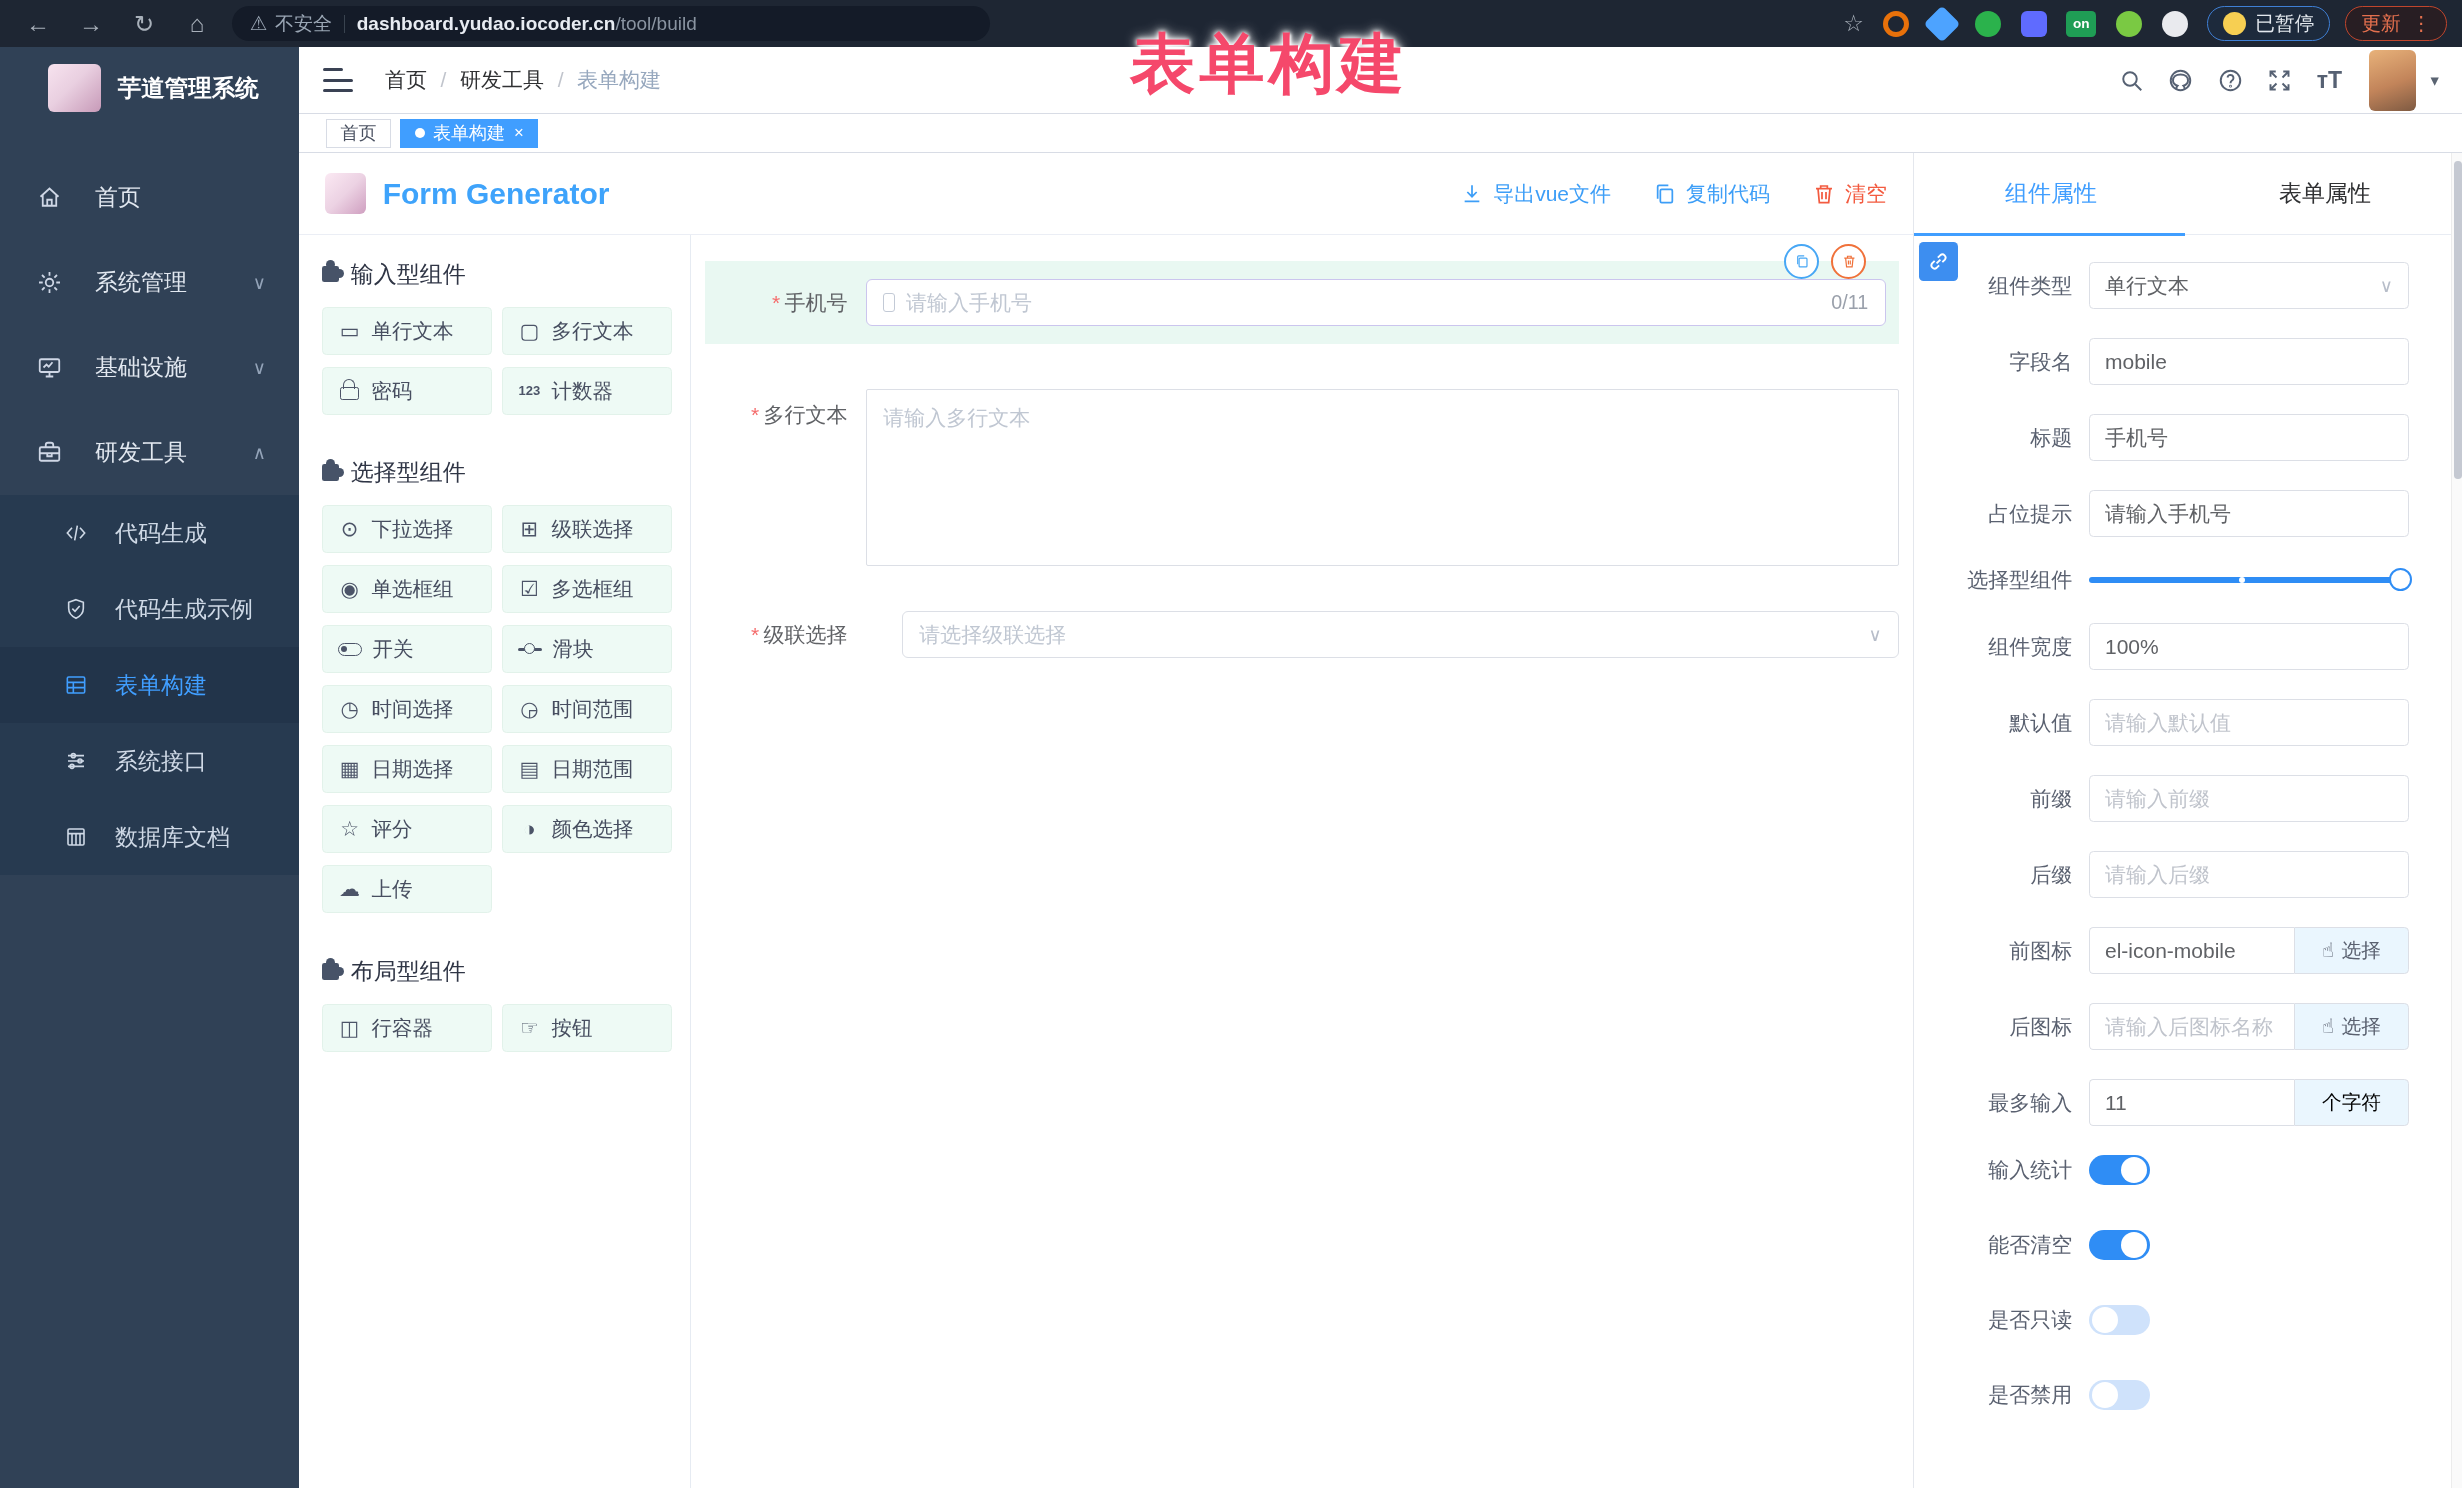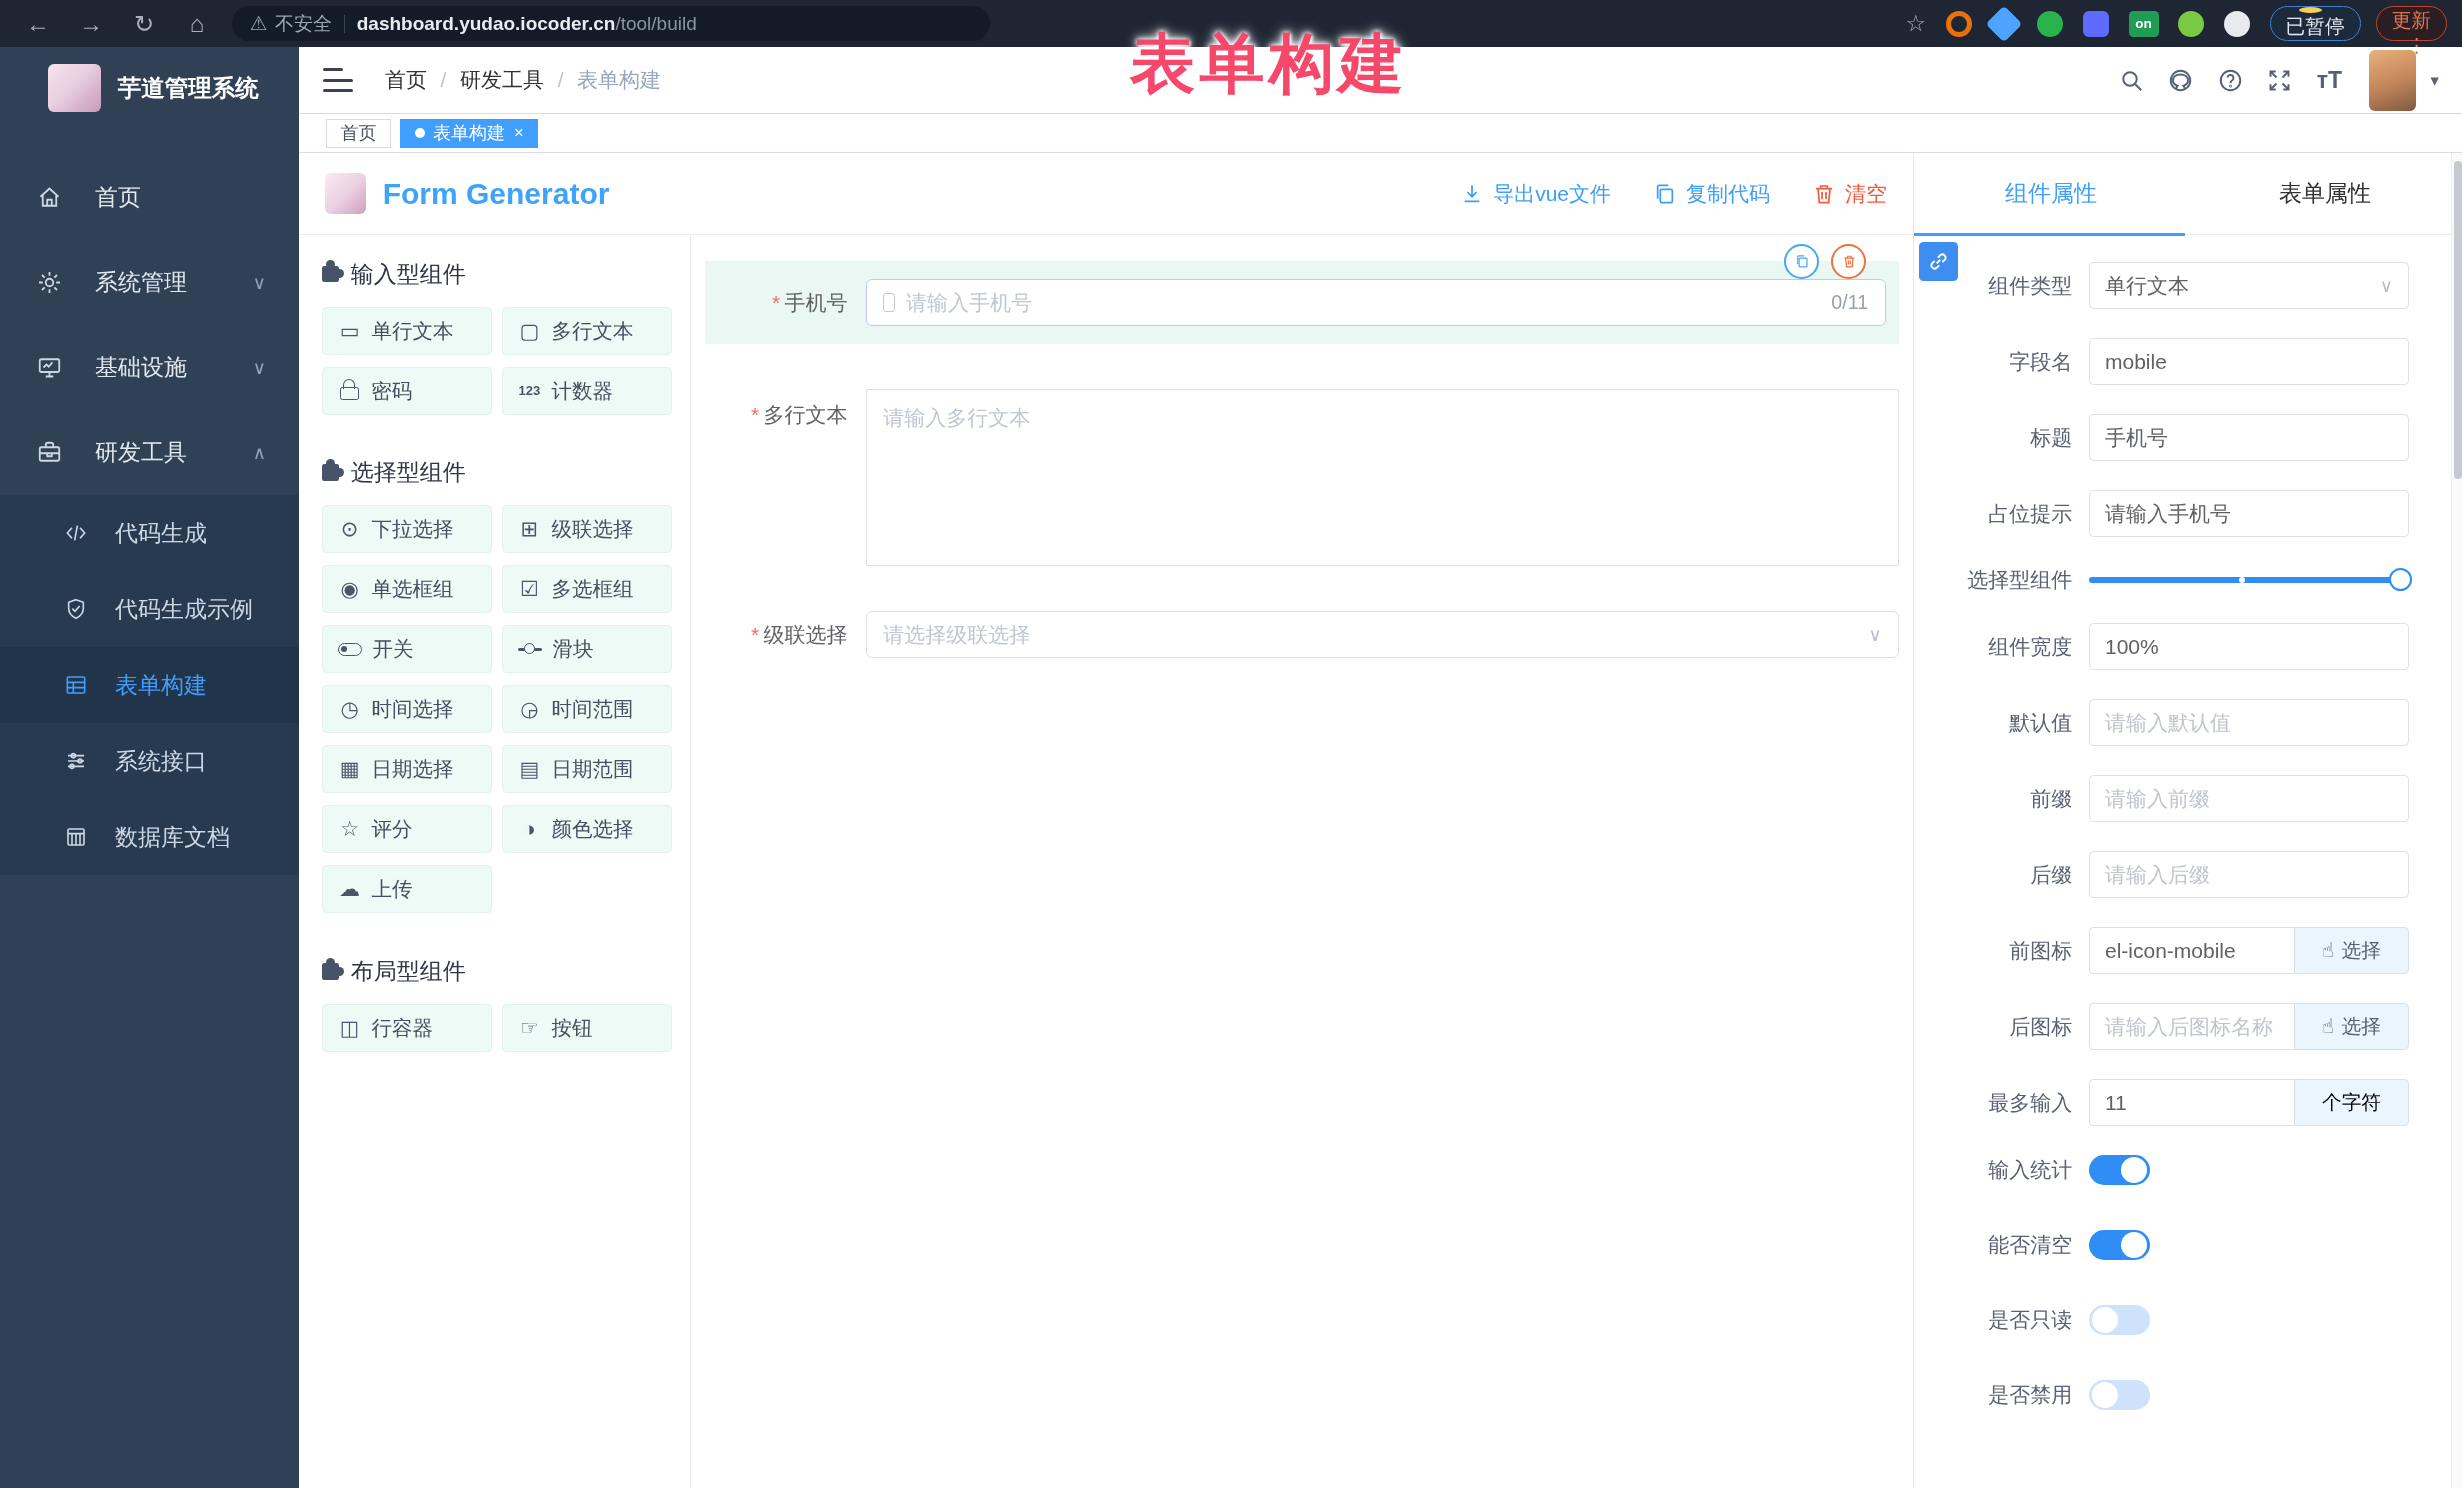--- a/index.html
+++ b/index.html
@@ -13,21 +13,21 @@
   .warn-ic { font-size:19.7px; margin-right:7.6px; color:#9aa6b4; }
   .url-div { width:0.8px; height:18px; background:#39434f; margin:0 12px; }
   .url-domain { color:#e8ecf2; font-weight:700; }
   .url-path { color:#8a94a1; }
   .chrome-spacer { flex:1; }
   .star-ic { color:#a8b0ba; font-size:23px; margin-right:19.7px; cursor:pointer; }
   .ext { width:26px; height:26px; border-radius:50%; margin-right:19.7px; cursor:pointer; }
   .ext.ring { background:transparent; border:5.3px solid #e8710a; }
   .ext.sq { border-radius:6px; }
   .ext.onb { border-radius:4.5px; background:#1f9d55; color:#fff; font-size:13.6px; font-weight:700; display:flex; align-items:center; justify-content:center; width:30px; height:26px; }
-  .pill { height:35px; border-radius:17.4px; display:flex; align-items:center; padding:0 15px; font-size:19.7px; margin-right:15px; cursor:pointer;flex-direction:column; }
+  .pill { height:35px; border-radius:17.4px; display:flex; align-items:center; padding:0 15px; font-size:19.7px; margin-right:15px; cursor:pointer; }
   .pill.paused { border:1.5px solid #3f7fd4; background:#1d2a3c; color:#e3e8ee; }
   .pill.update { border:1.5px solid #c0452c; background:#281e23; color:#e4704e; }
   .face { width:23px; height:23px; border-radius:50%; background:#f7cf52; margin-right:9px; }
   .kebab { margin-left:10.6px; letter-spacing:0; font-size:19.7px; color:#e4704e; }
 
   
   .overlay-title { position:absolute; left:1130px; top:19.7px; z-index:60; font-size:65px; font-weight:700; color:#f5486b; letter-spacing:4.5px;
     text-shadow:0 0 4.5px #fff, 0 0 9px #fff, 0 0 13.6px rgba(255,255,255,.9), 1.5px 1.5px 2.3px rgba(255,255,255,.7); }
 
   
@@ -106,21 +106,21 @@
   .canvas { position:absolute; left:392px; top:82px; right:549px; bottom:0; background:#fff; padding:26px 13.6px 0 13.6px; }
   .field-row { display:flex; align-items:center; position:relative; margin-bottom:45px; }
   .field-row.selected { background:#e9f8f2; padding:18px 13.6px 18px 0; }
   .f-label { width:161px; text-align:right; font-size:21px; color:#606266; flex:none; padding-right:18px; }
   .req { color:#f56c6c; margin-right:4.5px; }
   .f-input { flex:1; height:47px; background:#fff; border:0.8px solid #cbc5ee; border-radius:6px; display:flex; align-items:center; padding:0 16.7px; }
   .phoneico { width:12px; height:19.7px; border:1.9px solid #c3cad6; border-radius:3px; margin-right:10.6px; flex:none; }
   .ph { color:#c0c7d2; font-size:21px; }
   .f-counter { margin-left:auto; color:#9aa0ab; font-size:19.7px; }
   .f-textarea { flex:1; height:177px; border:0.8px solid #dcdfe6; border-radius:2px; background:#fff; padding:13.6px 16.7px; }
-  .f-select { flex:1; height:47px; border:0.8px solid #dcdfe6; border-radius:6px; background:#fff; display:flex; align-items:center; padding:0 16.7px; }
+  .f-select { flex:1; height:47px; border:0.8px solid #dcdfe6; border-radius:6px; background:#fff; display:flex; align-items:center; padding:0 16.7px;margin-left:36px; }
   .f-caret { margin-left:auto; color:#b7bdc9; font-size:18px; }
   .fab { position:absolute; top:-17.4px; width:35px; height:35px; border-radius:50%; background:#fff; display:flex; align-items:center; justify-content:center; cursor:pointer; }
   .fab.copy { right:80px; border:2.3px solid #47a7f5; }
   .fab.del  { right:33px;  border:2.3px solid #f0713a; }
   .fab svg { width:16.7px; height:16.7px; fill:none; stroke-width:2.6; }
   .fab.copy svg { stroke:#47a7f5; }
   .fab.del svg { stroke:#f0713a; }
 
   
   .props { position:absolute; right:0; top:0; width:549px; bottom:0; background:#fff; border-left:0.8px solid #e4e7ed; }

